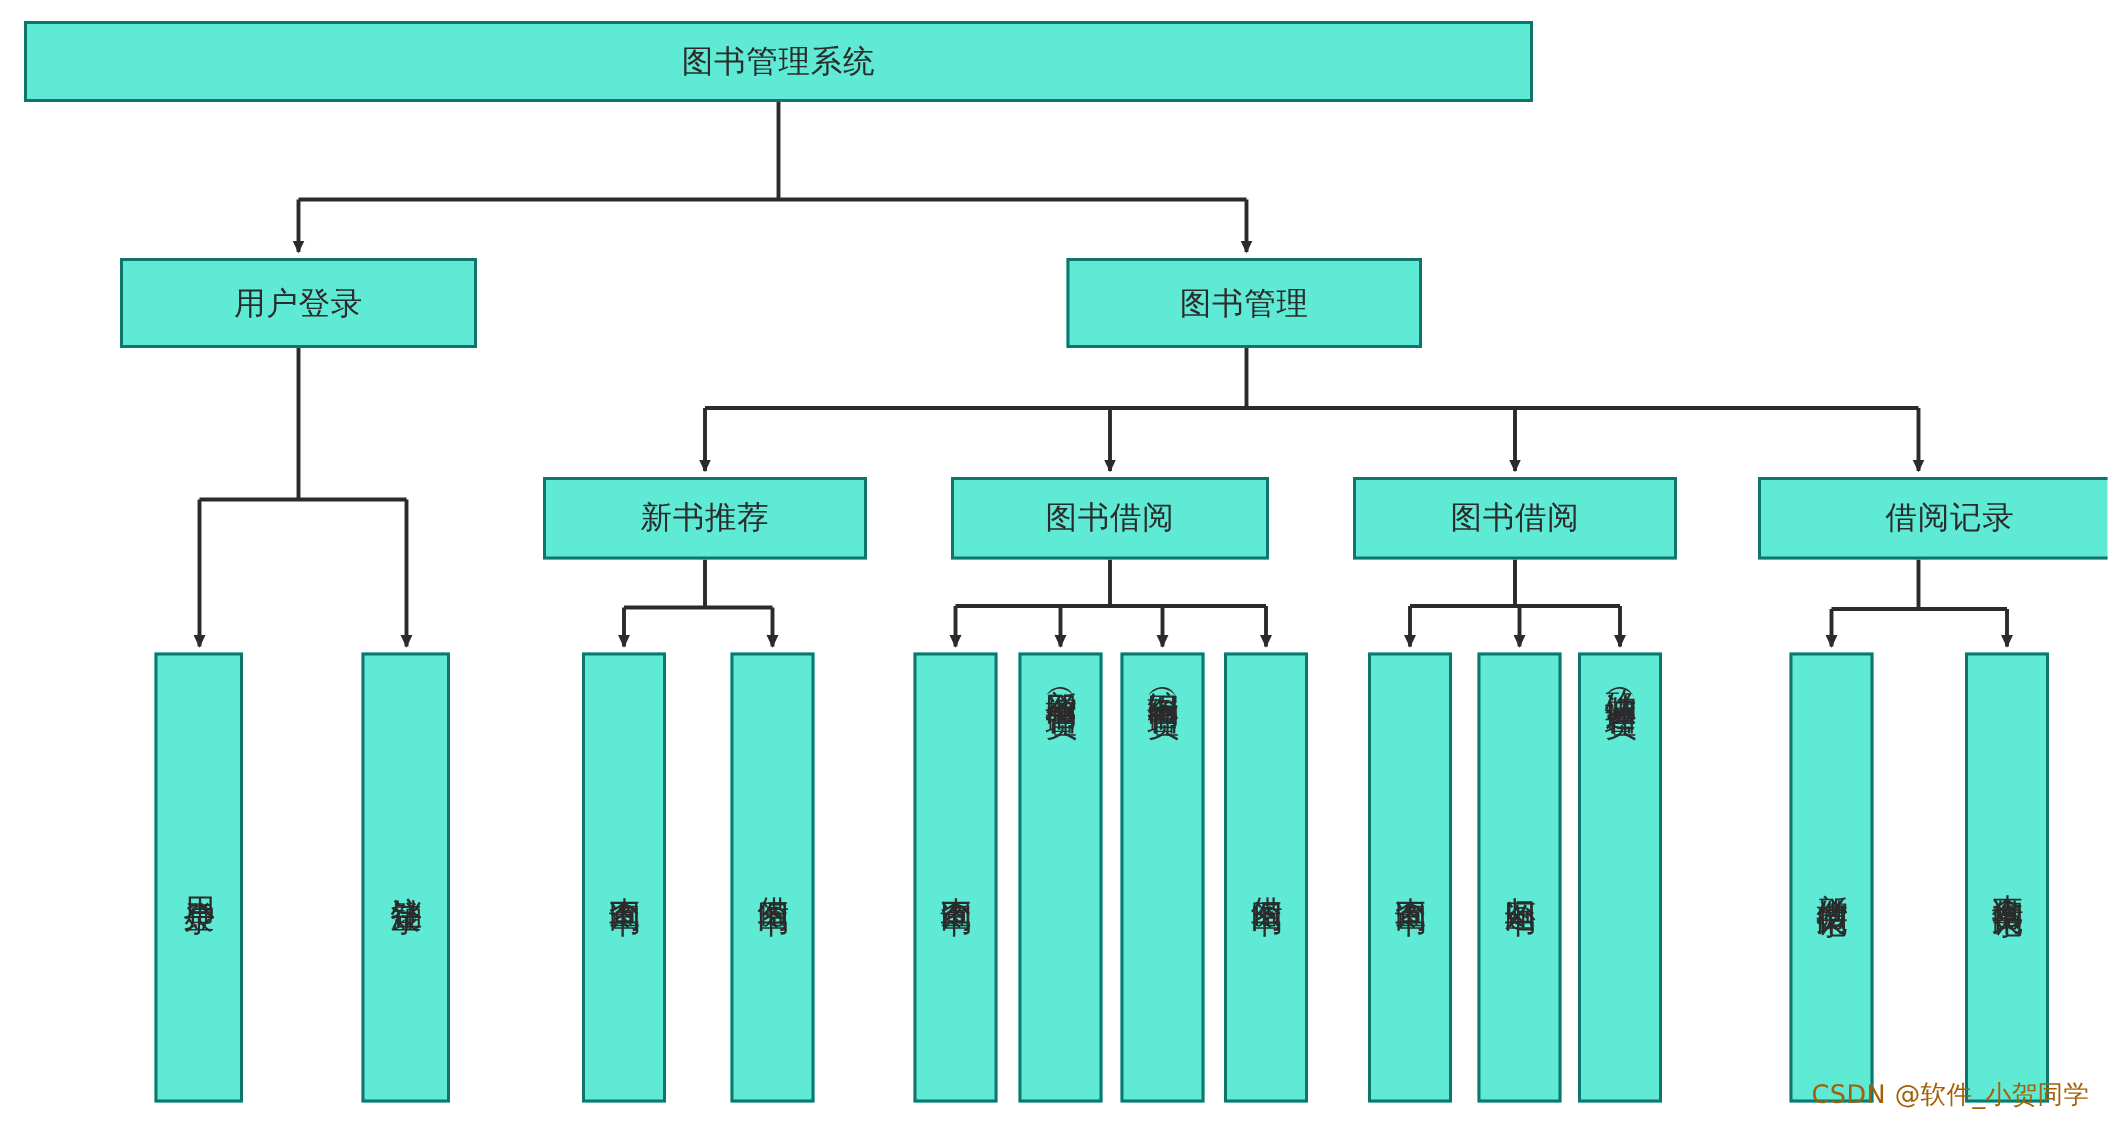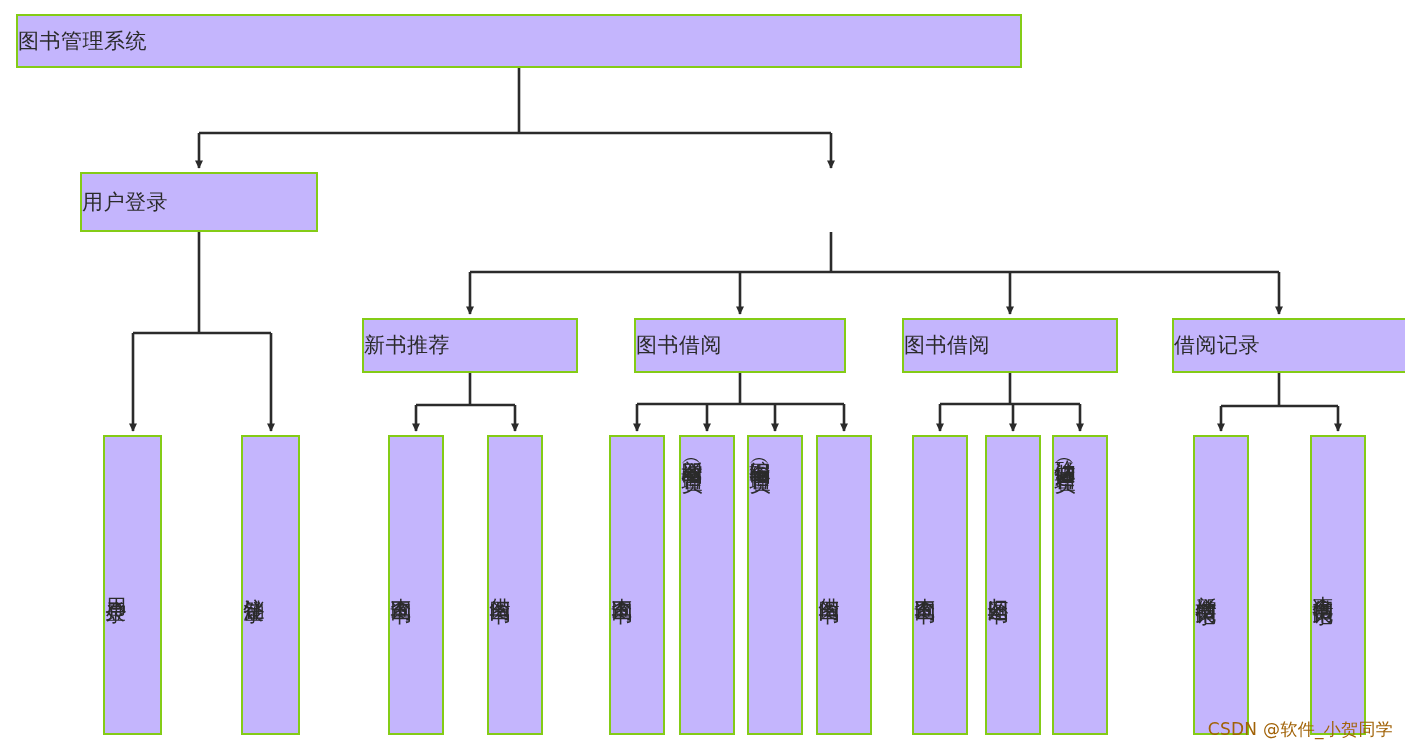--- a/index.html
+++ b/index.html
@@ -23,24 +23,25 @@
     position: absolute;
     left: 0;
     top: 0;
     width: 1405px;
     height: 747px;
     pointer-events: none;
   }
   .node {
     position: absolute;
     box-sizing: border-box;
-    border: 2px solid #84cc16;
-    background: #c4b5fd;
+    border: 2px solid #0f766e;
+    background: #5eead4;
     display: flex;
     align-items: center;
+    justify-content: center;
     color: #2b2b2b;
   }
   .node-label {
     color: #2b2b2b;
     line-height: 1.18;
     text-align: center;
     white-space: pre;
   }
   .node.horizontal .node-label {
     font-size: 21px;
@@ -126,20 +127,23 @@
     </g>
   </svg>
 
   <div class="node horizontal" style="left:16px; top:14px; width:1006px; height:54px;">
     <span class="node-label">图书管理系统</span>
   </div>
 
   <div class="node horizontal" style="left:80px; top:172px; width:238px; height:60px;">
     <span class="node-label">用户登录</span>
   </div>
+  <div class="node horizontal" style="left:711px; top:172px; width:237px; height:60px;">
+    <span class="node-label">图书管理</span>
+  </div>
 
   <div class="node horizontal" style="left:634px; top:318px; width:212px; height:55px;">
     <span class="node-label">图书借阅</span>
   </div>
   <div class="node horizontal" style="left:362px; top:318px; width:216px; height:55px;">
     <span class="node-label">新书推荐</span>
   </div>
   <div class="node horizontal" style="left:902px; top:318px; width:216px; height:55px;">
     <span class="node-label">图书借阅</span>
   </div>

